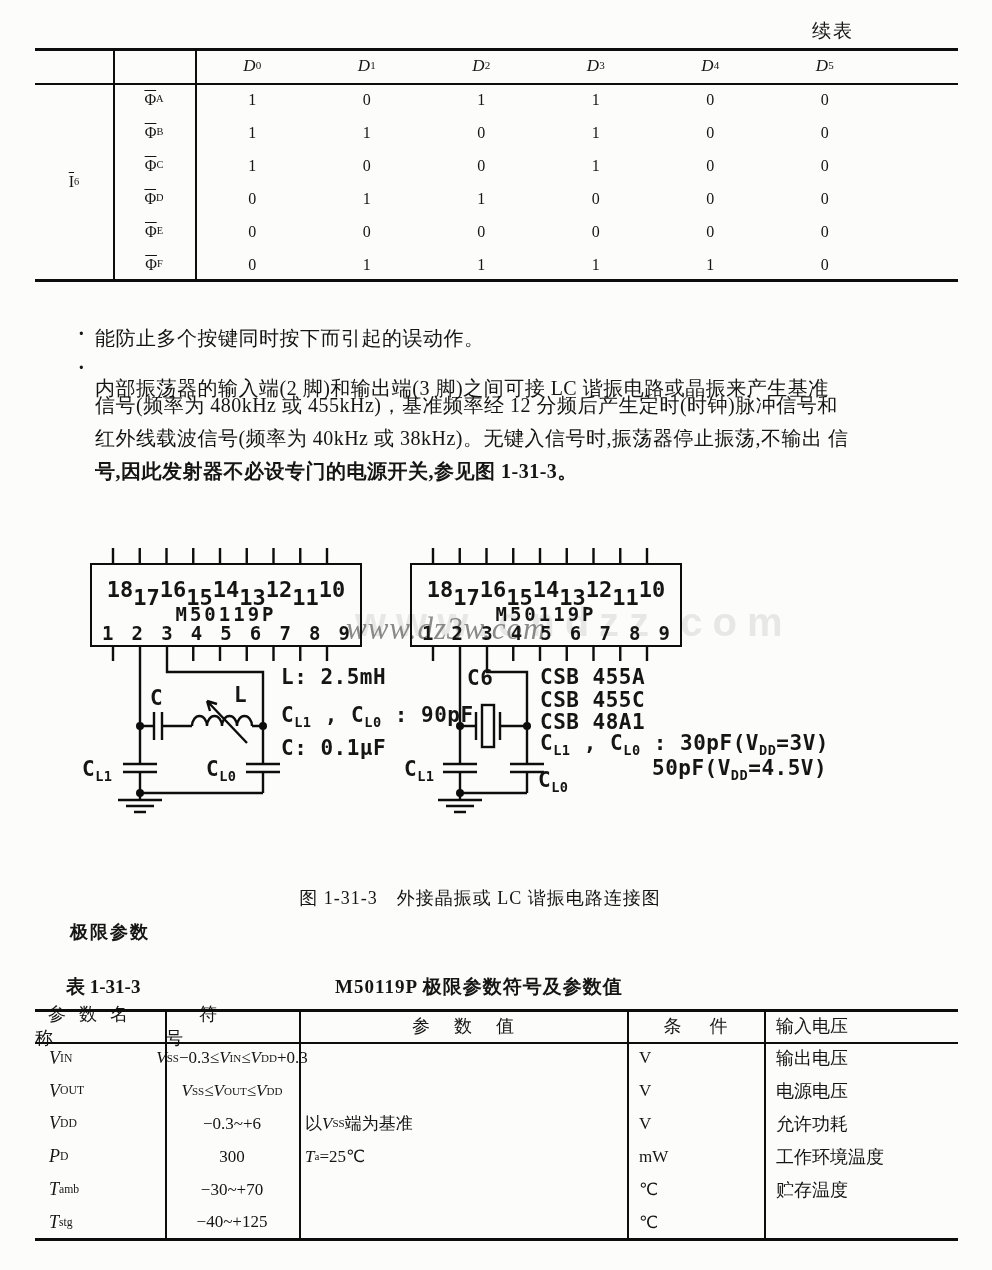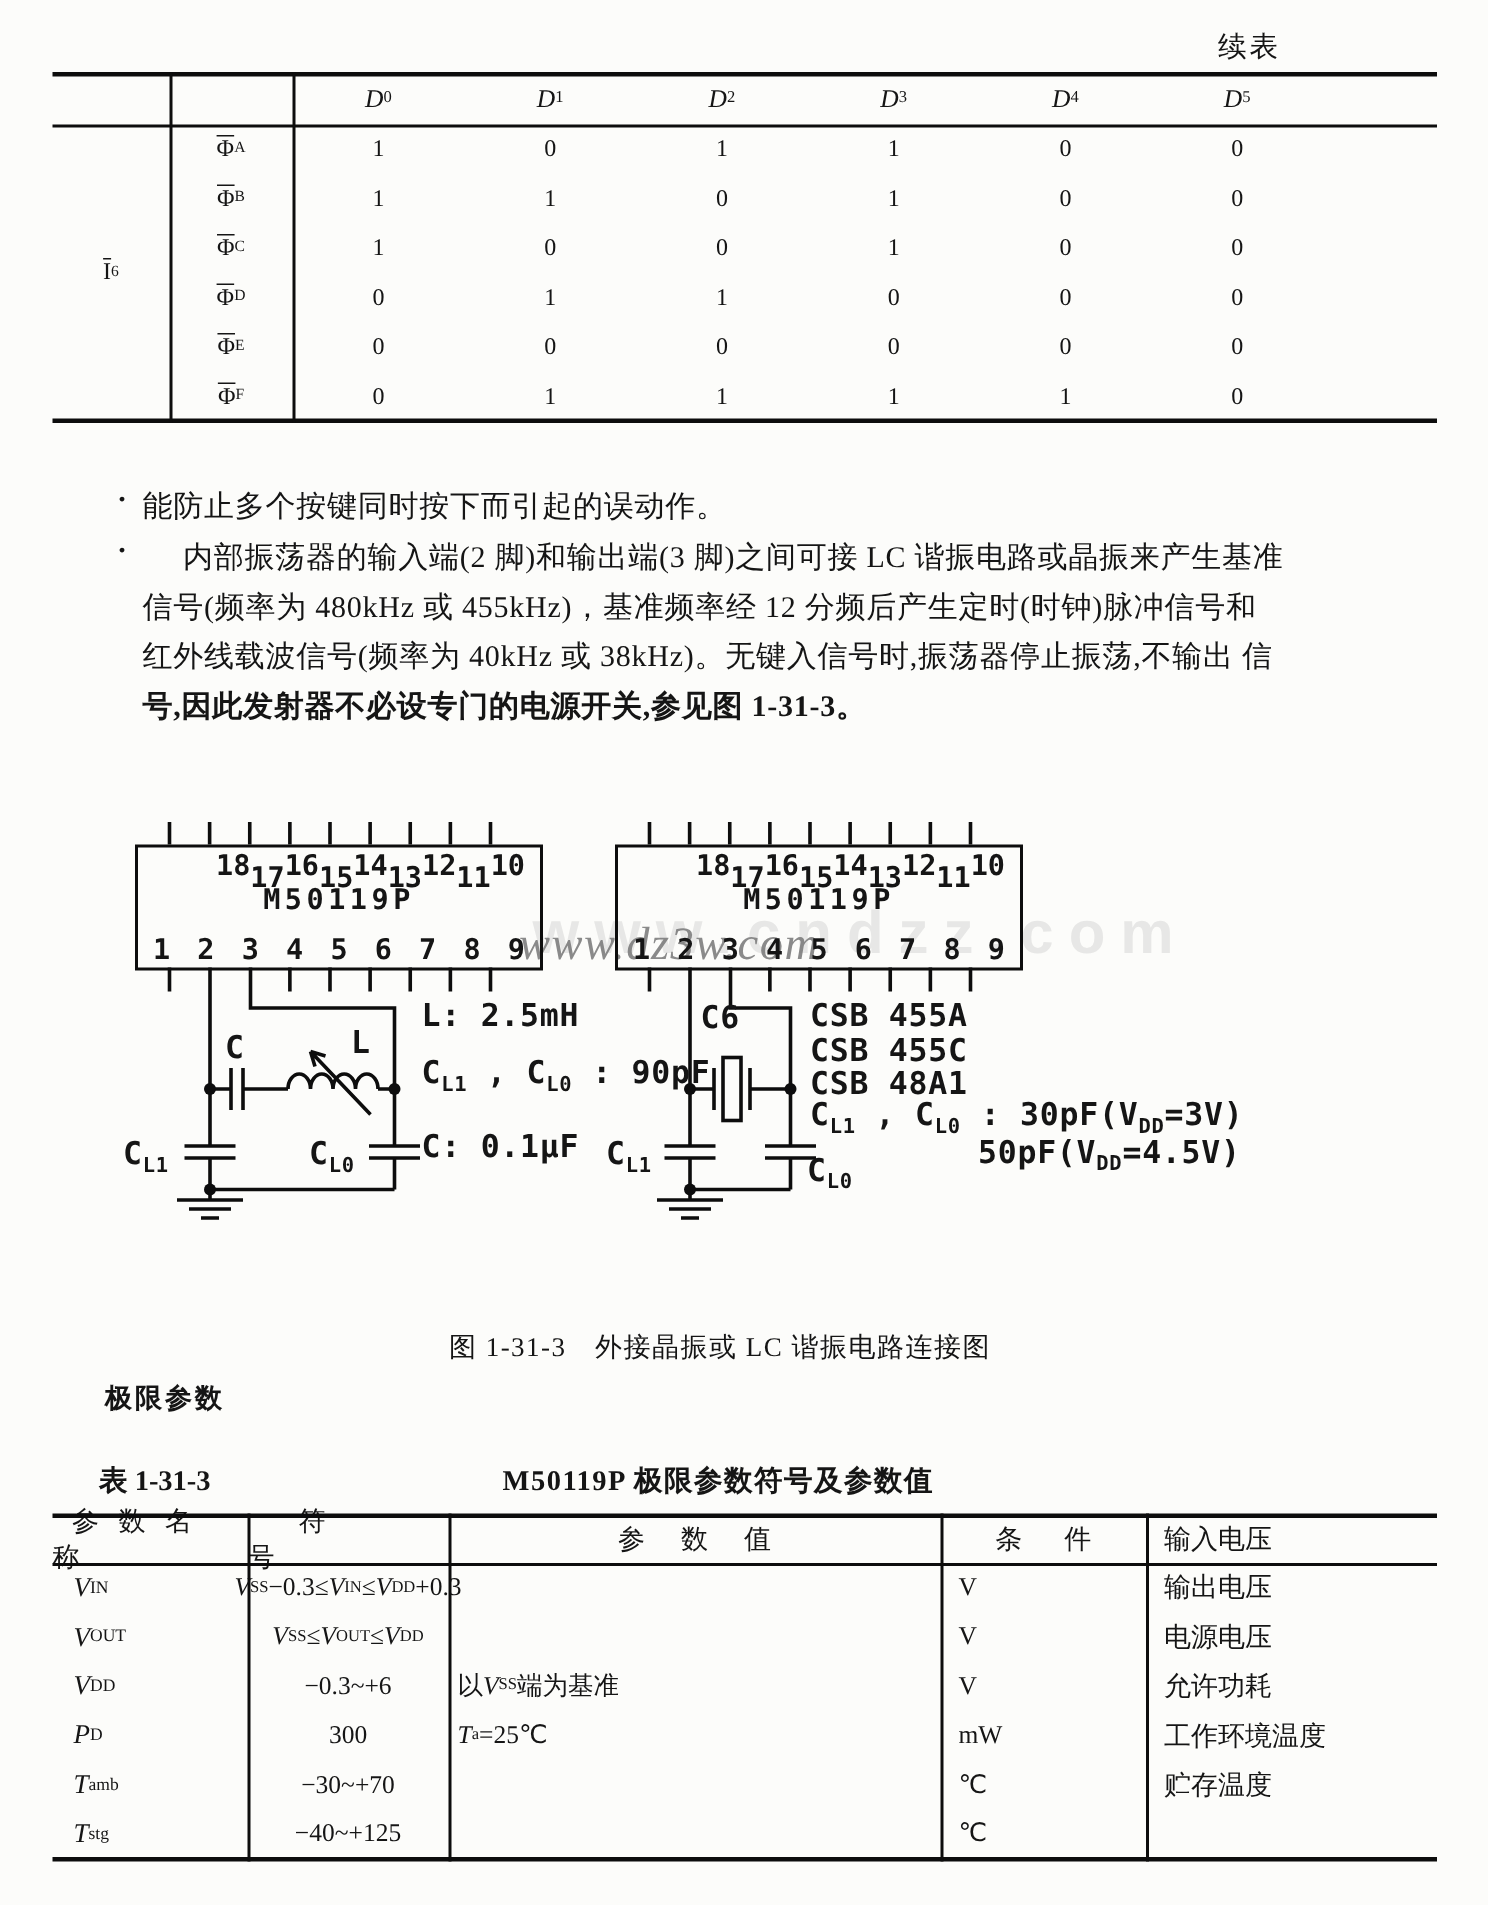--- a/index.html
+++ b/index.html
@@ -19,21 +19,21 @@
   .t1 .hd{font-size:17px;}
   .t1 .grp{grid-column:1;grid-row:2/8;}
 
   
   .bullet-dot{position:absolute;font-size:20px;font-weight:bold;}
   .btxt{position:absolute;left:95px;width:830px;font-size:20px;line-height:33px;letter-spacing:0.5px;}
 
   
   .ic{position:absolute;width:268px;height:80px;border:2.5px solid #0d0d0d;background:transparent;
       font-family:"DejaVu Sans Mono","Liberation Mono",monospace;font-weight:bold;}
-  .pins-top{display:flex;justify-content:flex-end;padding:1px 10px 0 10px;font-size:19px;}
+  .pins-top{display:flex;justify-content:center;padding:12px 10px 0 10px;font-size:22px;}
   .pins-top span.o{transform:translateY(8px);}
   .ic-title{text-align:center;font-size:19px;letter-spacing:3px;margin-top:1px;}
   .pins-bot{position:absolute;left:0;right:0;bottom:1px;display:flex;justify-content:space-between;
             padding:0 10px;font-size:19px;}
   .clabel{position:absolute;font-family:"DejaVu Sans Mono","Liberation Mono",monospace;
           font-weight:bold;font-size:21px;letter-spacing:0.5px;white-space:nowrap;}
   .wm{position:absolute;font-family:"Liberation Serif",serif;font-style:italic;color:#777;
       font-size:31px;letter-spacing:1px;opacity:.85;}
   .wm-ghost{position:absolute;font-family:"Liberation Sans","DejaVu Sans",sans-serif;color:#b9b9b9;
       font-size:40px;letter-spacing:10px;opacity:.30;font-weight:bold;}
@@ -178,21 +178,21 @@
   <div class="ln" style="left:35px;top:48px;width:923px;height:3px;"></div>
   <div class="ln" style="left:35px;top:83px;width:923px;height:2px;"></div>
   <div class="ln" style="left:35px;top:279px;width:923px;height:3px;"></div>
   <div class="ln" style="left:113px;top:48px;width:2px;height:234px;"></div>
   <div class="ln" style="left:195px;top:48px;width:2px;height:234px;"></div>
 
   <div class="bullet-dot" style="left:78px;top:322px;">·</div>
   <div class="btxt" style="top:322px;">能防止多个按键同时按下而引起的误动作。</div>
 
   <div class="bullet-dot" style="left:78px;top:356px;">·</div>
-  <div class="btxt" style="top:356px;margin-left:27px;">内部振荡器的输入端(2 脚)和输出端(3 脚)之间可接 LC 谐振电路或晶振来产生基准</div>
+  <div class="btxt" style="top:372px;">内部振荡器的输入端(2 脚)和输出端(3 脚)之间可接 LC 谐振电路或晶振来产生基准</div>
   <div class="btxt" style="top:389px;">信号(频率为 480kHz 或 455kHz)，基准频率经 12 分频后产生定时(时钟)脉冲信号和</div>
   <div class="btxt" style="top:422px;">红外线载波信号(频率为 40kHz 或 38kHz)。无键入信号时,振荡器停止振荡,不输出 信</div>
   <div class="btxt" style="top:455px;font-weight:bold;">号,因此发射器不必设专门的电源开关,参见图 1-31-3。</div>
 
   <svg class="abs" style="left:60px;top:540px;" width="900" height="290" viewBox="60 540 900 290">
     <g stroke="#0d0d0d" stroke-width="2.4" fill="none">
 
       <g>
         <path d="M113,548V563 M139.75,548V563 M166.5,548V563 M193.25,548V563 M220,548V563 M246.75,548V563 M273.5,548V563 M300.25,548V563 M327,548V563"></path>
         <path d="M113,645V661 M193.25,645V661 M220,645V661 M246.75,645V661 M273.5,645V661 M300.25,645V661 M327,645V661"></path>
@@ -318,21 +318,21 @@
       <span>9</span>
     </div>
   </div>
 
   <div class="clabel" style="left:150px;top:686px;">C</div>
   <div class="clabel" style="left:234px;top:683px;">L</div>
   <div class="clabel" style="left:82px;top:757px;"><span>C</span><sub>L1</sub></div>
   <div class="clabel" style="left:206px;top:757px;"><span>C</span><sub>L0</sub></div>
   <div class="clabel" style="left:281px;top:665px;">L: 2.5mH</div>
   <div class="clabel" style="left:281px;top:703px;"><span>C</span><sub>L1</sub><span> , </span><span>C</span><sub>L0</sub><span> : 90pF</span></div>
-  <div class="clabel" style="left:281px;top:736px;margin-top:16px;">C: 0.1μF</div>
+  <div class="clabel" style="left:281px;top:736px;">C: 0.1μF</div>
 
   <div class="clabel" style="left:467px;top:666px;">C6</div>
   <div class="clabel" style="left:404px;top:757px;"><span>C</span><sub>L1</sub></div>
   <div class="clabel" style="left:538px;top:768px;"><span>C</span><sub>L0</sub></div>
   <div class="clabel" style="left:540px;top:665px;">CSB 455A</div>
   <div class="clabel" style="left:540px;top:688px;">CSB 455C</div>
   <div class="clabel" style="left:540px;top:710px;">CSB 48A1</div>
   <div class="clabel" style="left:540px;top:731px;"><span>C</span><sub>L1</sub><span> , </span><span>C</span><sub>L0</sub><span> : 30pF(V</span><sub>DD</sub><span>=3V)</span></div>
   <div class="clabel" style="left:652px;top:756px;"><span>50pF(V</span><sub>DD</sub><span>=4.5V)</span></div>
 

